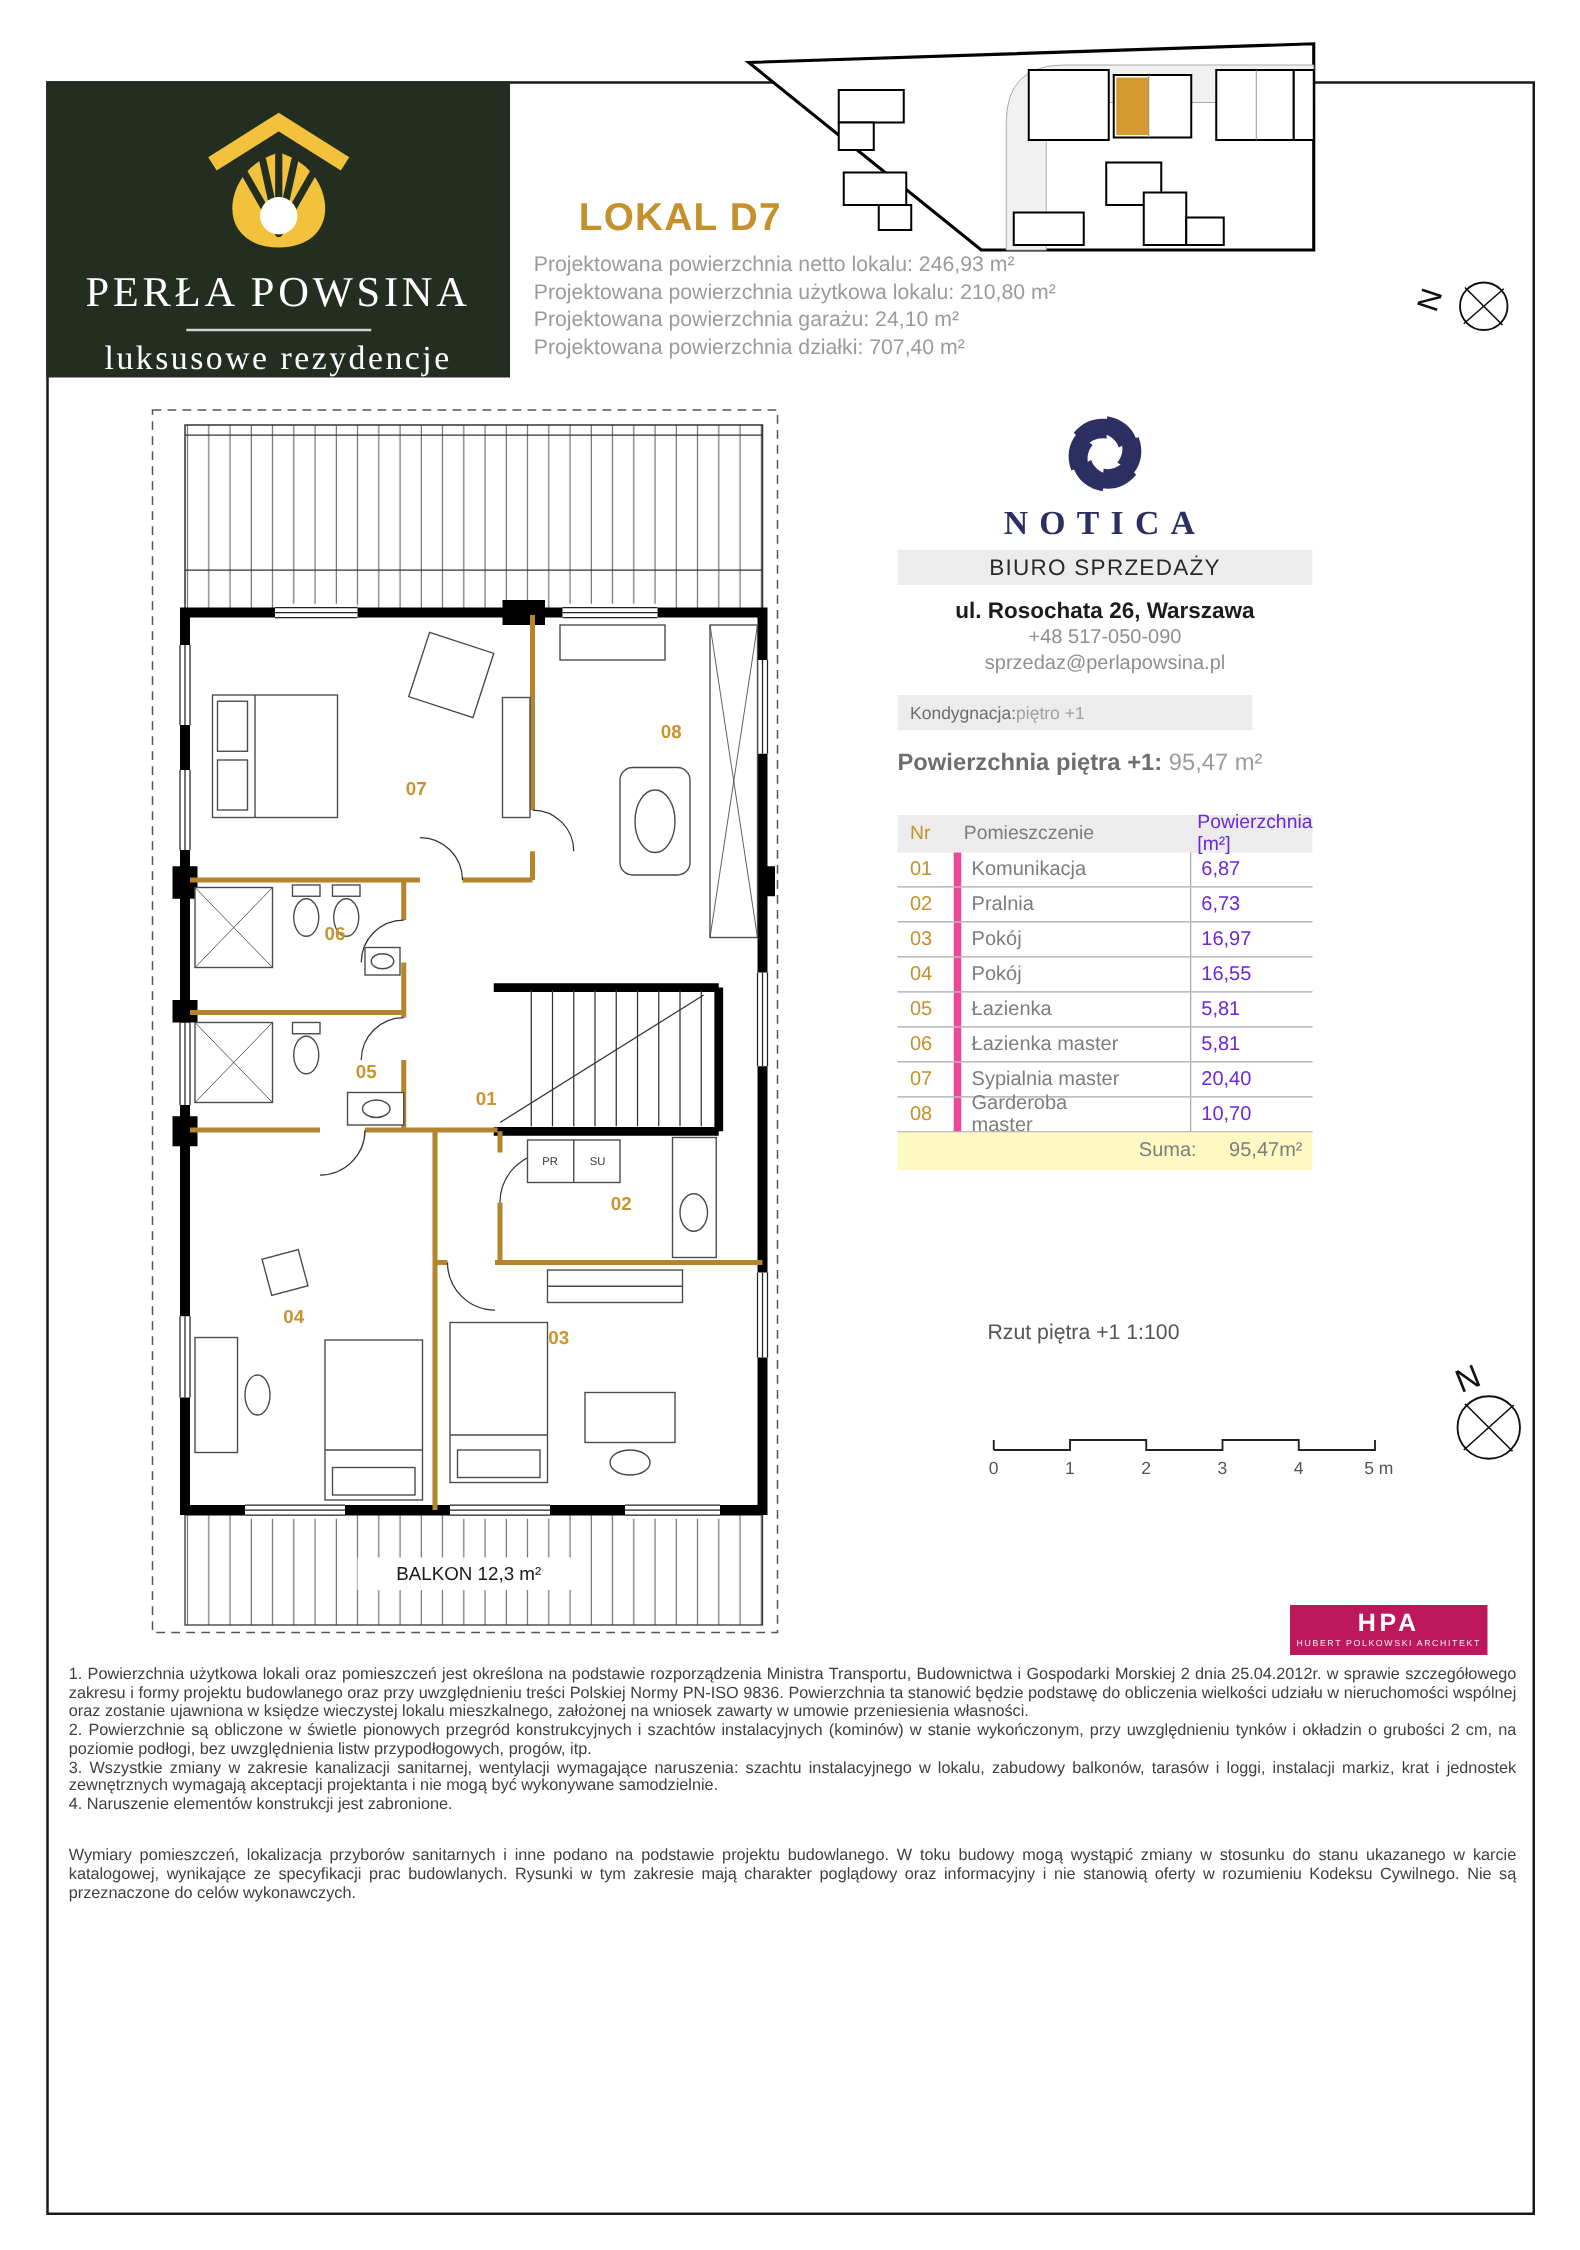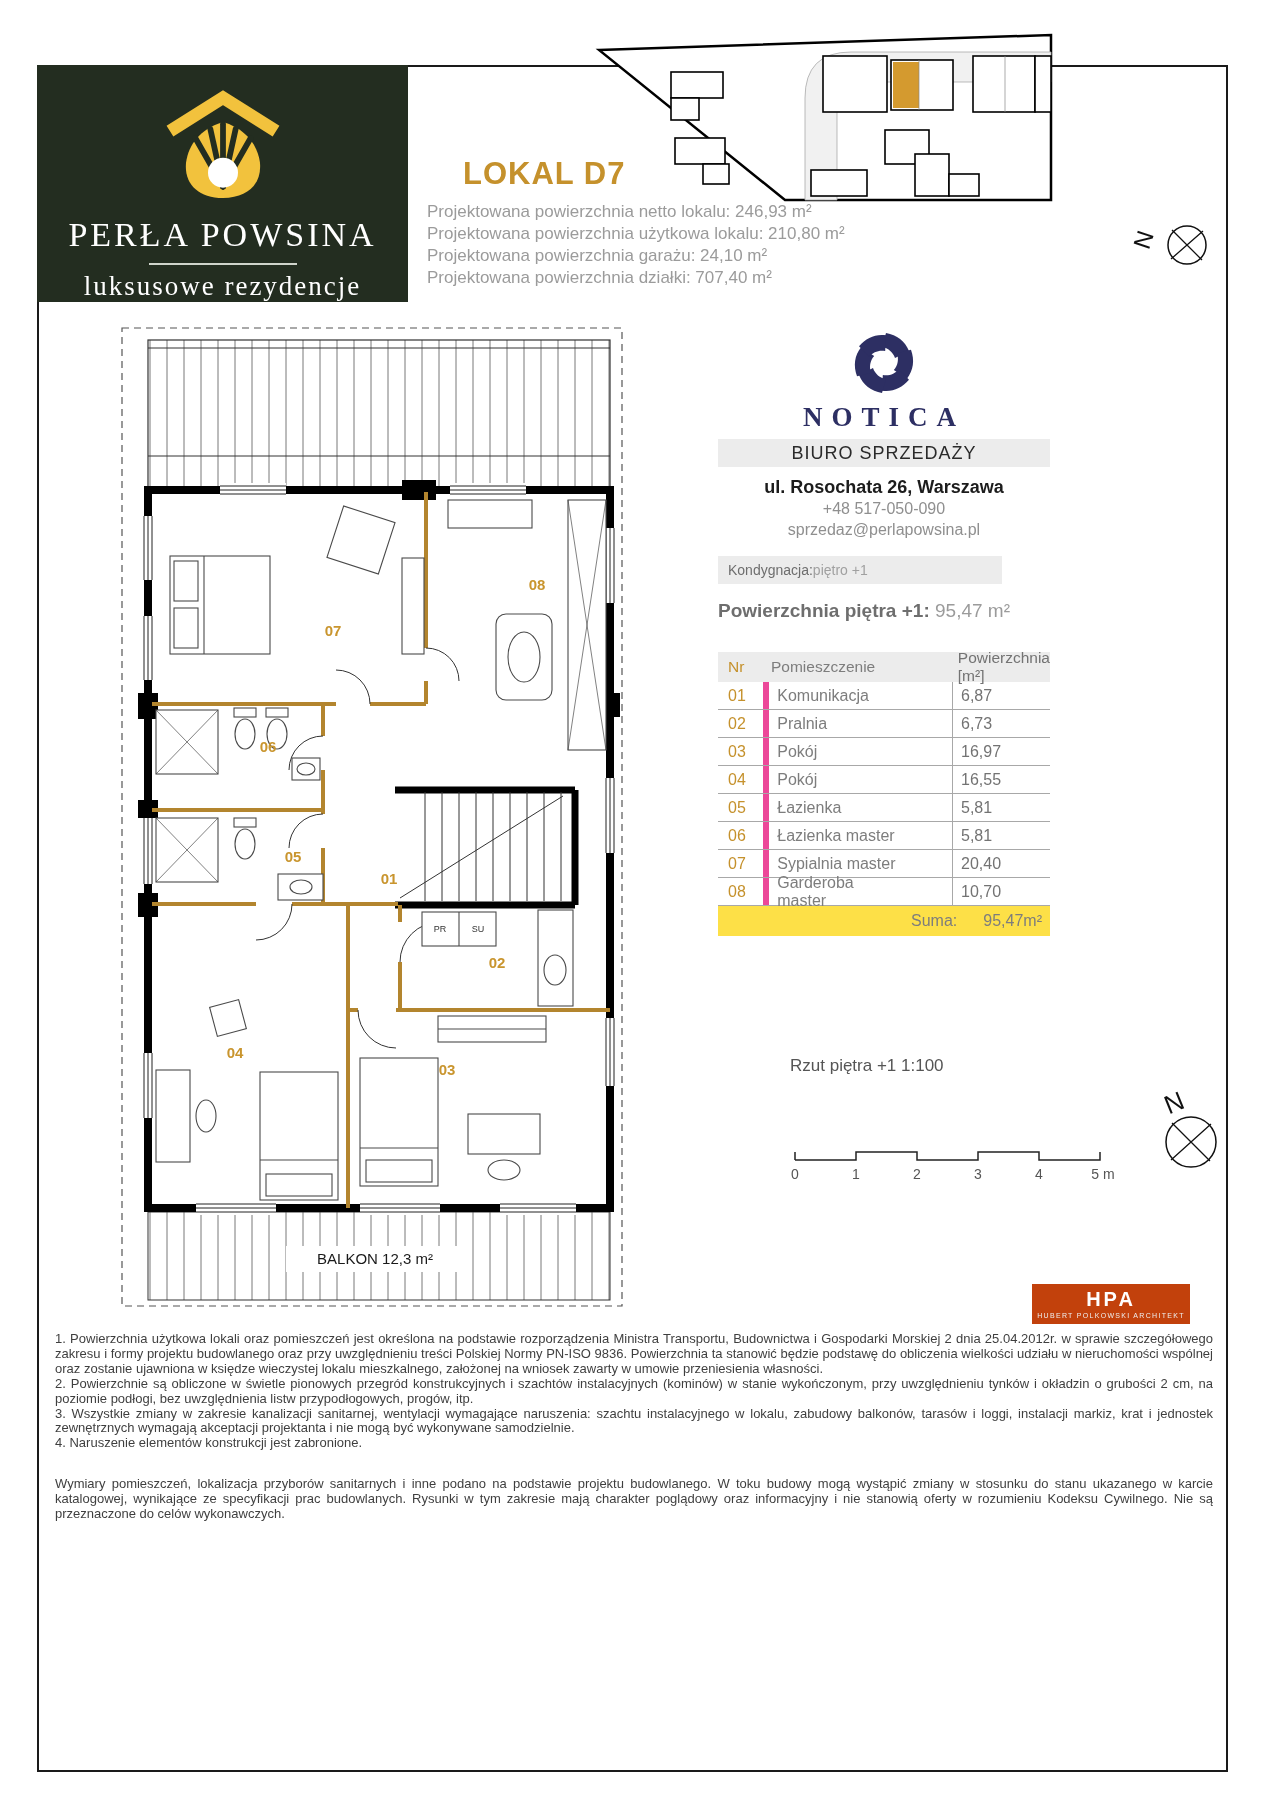--- a/index.html
+++ b/index.html
@@ -28,31 +28,31 @@
   .kond{left:718px;top:556px;width:284px;padding-left:10px;box-sizing:border-box;font-size:14px;}
   .kond .lab{color:#6e6e6e;} .kond .val{color:#a0a0a0;}
   .pow{left:718px;top:600px;font-size:19px;}
   .pow .lab{color:#6e6e6e;font-weight:bold;} .pow .val{color:#9b9b9b;}
   
   .roomtable{left:718px;top:652px;width:332px;font-size:16px;}
   .tr{display:flex;align-items:center;height:27px;border-bottom:1px solid #a8a8a8;}
   .tr.head{height:30px;background:#ececec;border-bottom:none;color:#6e6e6e;font-size:15.5px;}
   .c-nr{width:52px;padding-left:10px;box-sizing:border-box;color:#c5912c;}
   .c-name{width:165px;padding-left:8px;box-sizing:border-box;color:#7d7d7d;}
-  .c-area{width:115px;padding-left:8px;box-sizing:border-box;color:#737373;margin-left:48px;}
+  .c-area{width:115px;padding-left:8px;box-sizing:border-box;color:#6d28d9;margin-left:48px;}
   .tr:not(.head) .c-name{border-left:6px solid #ec4899;height:100%;display:flex;align-items:center;}
   .tr:not(.head) .c-area{border-left:1px solid #a8a8a8;height:100%;display:flex;align-items:center;}
   .tr.head .c-nr{color:#c5912c;}
-  .suma{height:30px;background:#fde047;display:flex;align-items:center;justify-content:flex-end;
+  .suma{height:30px;background:#fef9c3;display:flex;align-items:center;justify-content:flex-end;
         padding-right:8px;color:#7d7d7d;font-size:16px;border-bottom:none;}
   .suma .sv{margin-left:26px;color:#7d7d7d;}
   
   .rzut{left:790px;top:1056px;font-size:17px;color:#555;}
   
-  .hpa{left:1032px;top:1284px;width:158px;height:40px;background:#c2410c;color:#fff;text-align:center;
+  .hpa{left:1032px;top:1284px;width:158px;height:40px;background:#be185d;color:#fff;text-align:center;
        display:flex;flex-direction:column;justify-content:center;line-height:1;}
   .hpa .big{font-size:20px;font-weight:bold;letter-spacing:3px;}
   .hpa .small{font-size:7px;letter-spacing:1.3px;margin-top:3px;color:#eee;}
   .disc{left:55px;width:1158px;font-size:13px;line-height:14.9px;color:#3f3f3f;text-align:justify;}
   .disc p{margin:0;}
   .d1{top:1332px;} .d2{top:1477px;}
   svg text{font-family:"Liberation Sans",sans-serif;}
 </style>
 </head>
 <body>

